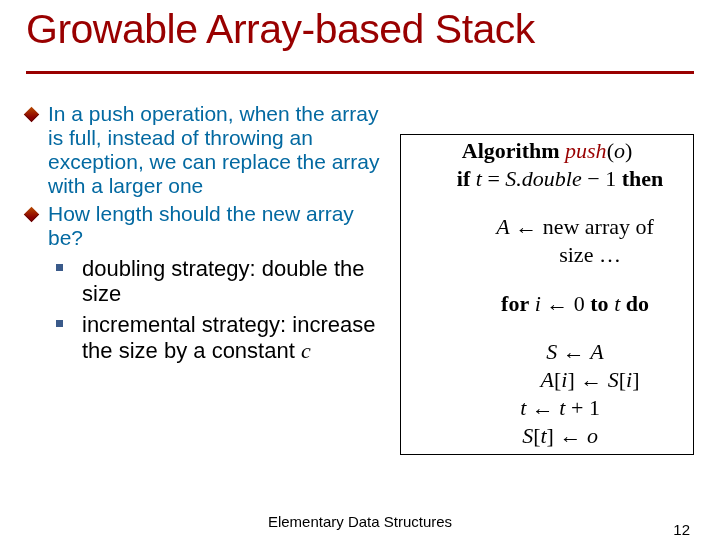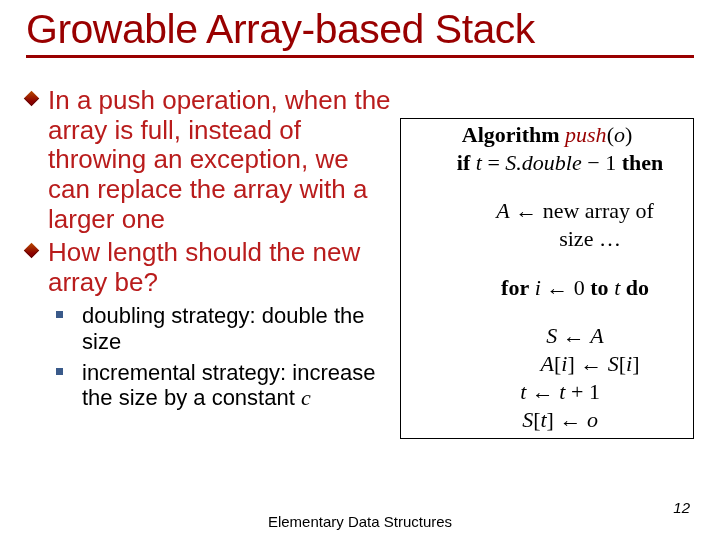--- a/index.html
+++ b/index.html
@@ -15,42 +15,42 @@
     width: 100%;
     height: 100%;
     padding: 6px 26px 10px 26px;
     position: relative;
   }
   .title {
     font-size: 41px;
     color: #990000;
     font-weight: normal;
     border-bottom: 3px solid #990000;
-    padding-bottom: 2px;
+    padding-bottom: 18px;
     margin-bottom: 28px;
     letter-spacing: -0.5px;
   }
   .body-wrap {
     display: flex;
     gap: 8px;
   }
   .left-col {
     flex: 1 1 56%;
     min-width: 0;
   }
   .right-col {
     flex: 0 0 44%;
     min-width: 0;
     padding-top: 32px;
     text-align: center;
   }
   .main-list {
     list-style: none;
-    font-size: 26px;
-    color: #b91c1c;
+    font-size: 21px;
+    color: #0369a1;
     line-height: 1.14;
   }
   .main-list > li {
     position: relative;
     padding-left: 22px;
     margin-bottom: 4px;
   }
   .main-list > li::before {
     content: "";
     position: absolute;
@@ -102,25 +102,24 @@
   .footer-label {
     position: absolute;
     bottom: 10px;
     left: 50%;
     transform: translateX(-50%);
     font-size: 15px;
     color: #000;
   }
   .footer-num {
     position: absolute;
-    bottom: 24px;
+    bottom: 2px;
     right: 30px;
     font-size: 15px;
     color: #000;
-    font-style: italic;
   }
 </style>
 </head>
 <body>
 
 <div class="slide">
 
   <h1 class="title">Growable Array-based Stack</h1>
 
   <div class="body-wrap">

